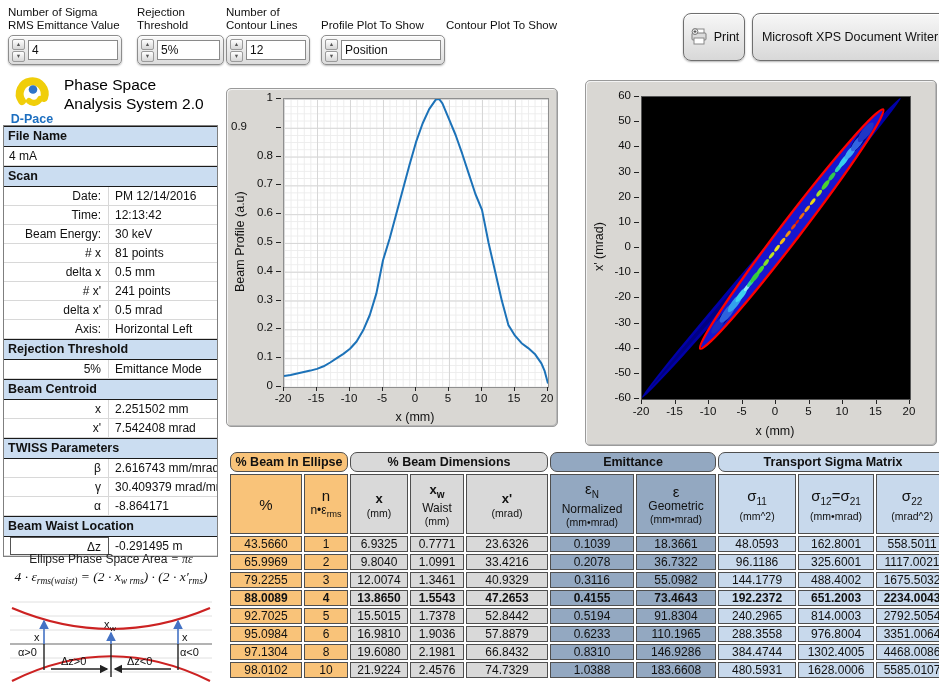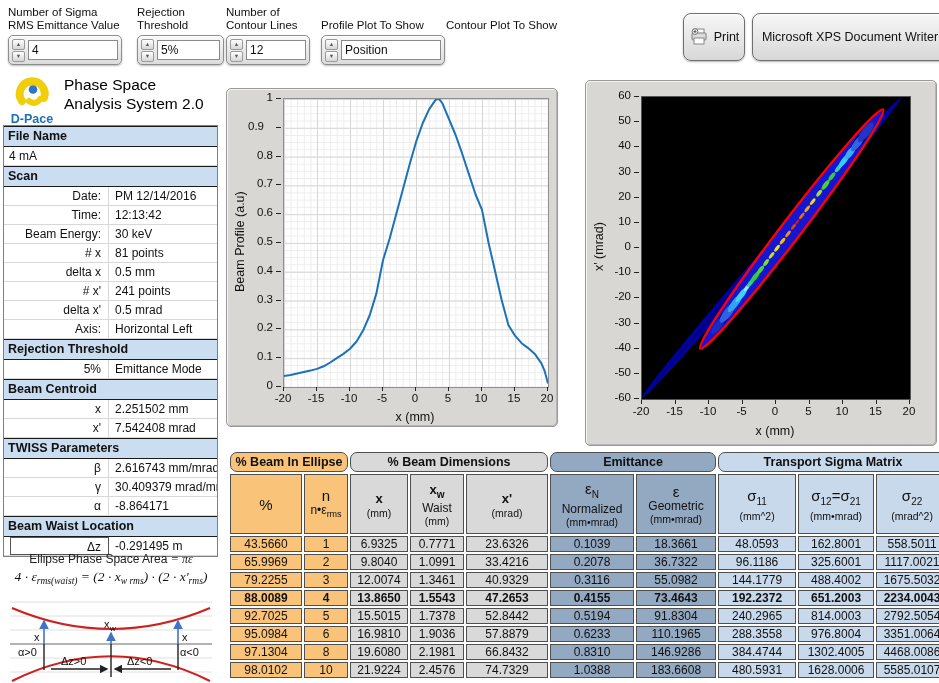--- a/index.html
+++ b/index.html
@@ -328,21 +328,21 @@
       <div class="tick" style="left: 12px; top: 174.8px; width: 34px; text-align: right;">0.4</div>
       <div class="tick-mark" style="left: 49px; top: 181.8px; width: 5px; height: 1px;"></div>
       <div class="tick" style="left: 12px; top: 146px; width: 34px; text-align: right;">0.5</div>
       <div class="tick-mark" style="left: 49px; top: 153px; width: 5px; height: 1px;"></div>
       <div class="tick" style="left: 12px; top: 117.2px; width: 34px; text-align: right;">0.6</div>
       <div class="tick-mark" style="left: 49px; top: 124.2px; width: 5px; height: 1px;"></div>
       <div class="tick" style="left: 12px; top: 88.4px; width: 34px; text-align: right;">0.7</div>
       <div class="tick-mark" style="left: 49px; top: 95.4px; width: 5px; height: 1px;"></div>
       <div class="tick" style="left: 12px; top: 59.6px; width: 34px; text-align: right;">0.8</div>
       <div class="tick-mark" style="left: 49px; top: 66.6px; width: 5px; height: 1px;"></div>
-      <div class="tick" style="left: 12px; top: 30.8px; width: 34px; text-align: center;">0.9</div>
+      <div class="tick" style="left: 4px; top: 30.8px; width: 34px; text-align: left;">0.9</div>
       <div class="tick-mark" style="left: 49px; top: 37.8px; width: 5px; height: 1px;"></div>
       <div class="tick" style="left: 12px; top: 2px; width: 34px; text-align: right;">1</div>
       <div class="tick-mark" style="left: 49px; top: 9px; width: 5px; height: 1px;"></div>
       <div class="axis-xlabel" style="left: 56px; top: 321px; width: 264px;">x (mm)</div>
       <div class="axis-ylabel" style="left: 6px; top: 9px; height: 288px;">Beam Profile (a.u)</div>
     </div>
 
   <div id="contour-panel" class="lv-panel">
     <div id="contour-area" class="plot-area"><svg width="268" height="302" viewBox="0 0 268 302">
           <rect x="0" y="0" width="268" height="302" fill="#000000"></rect>

